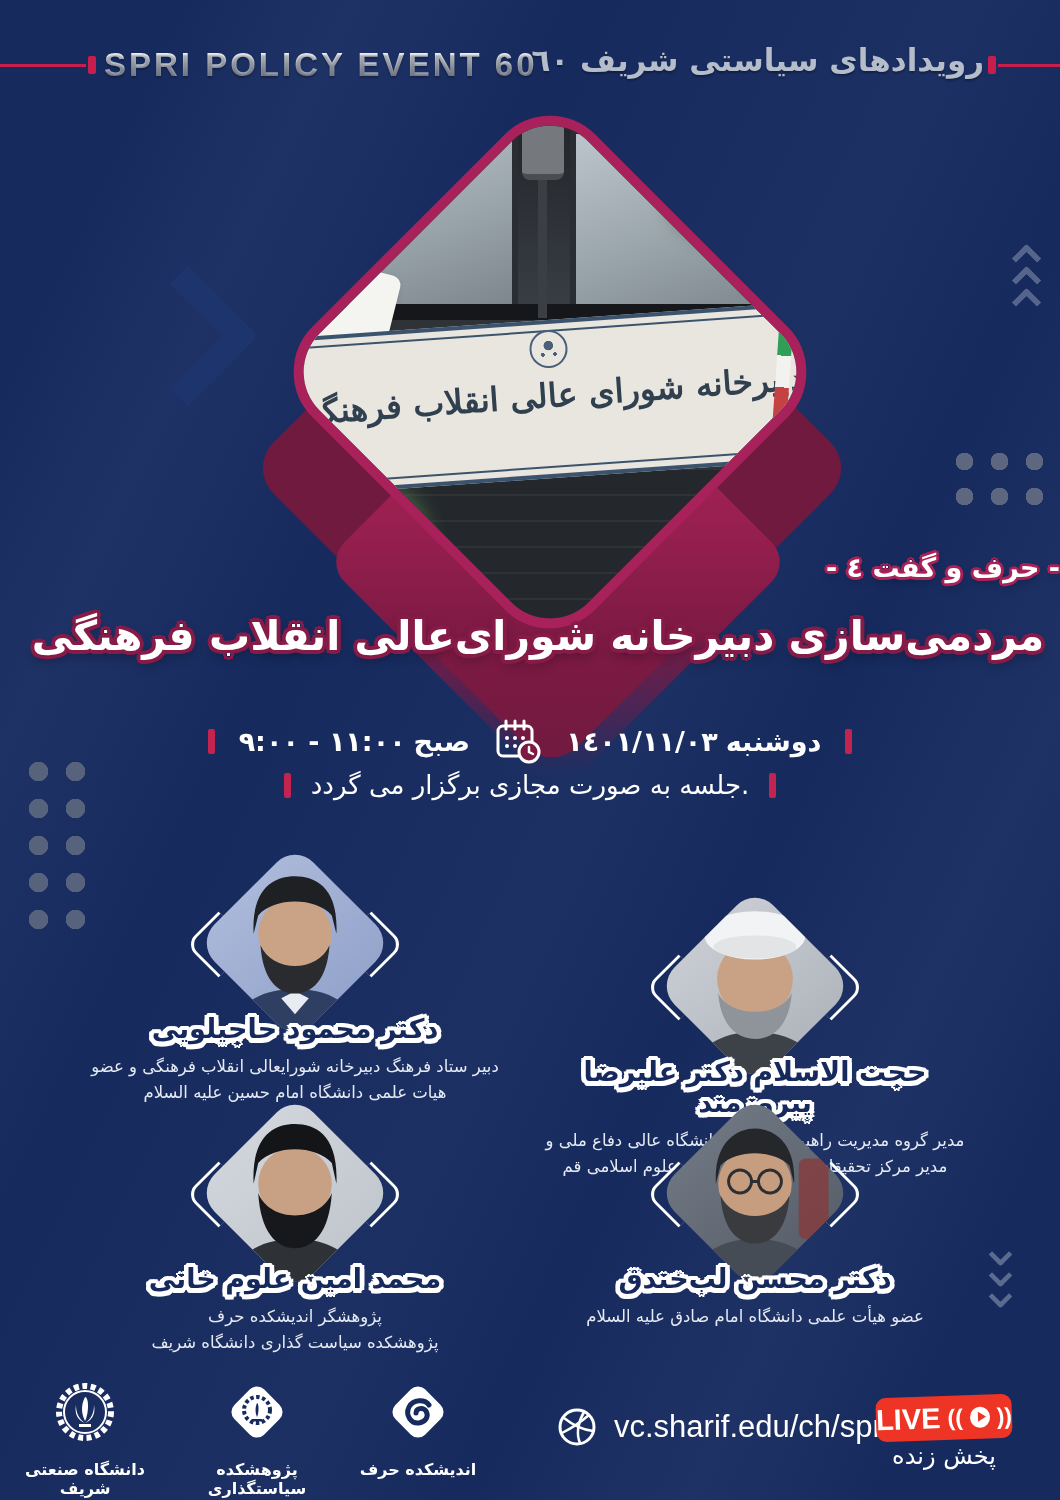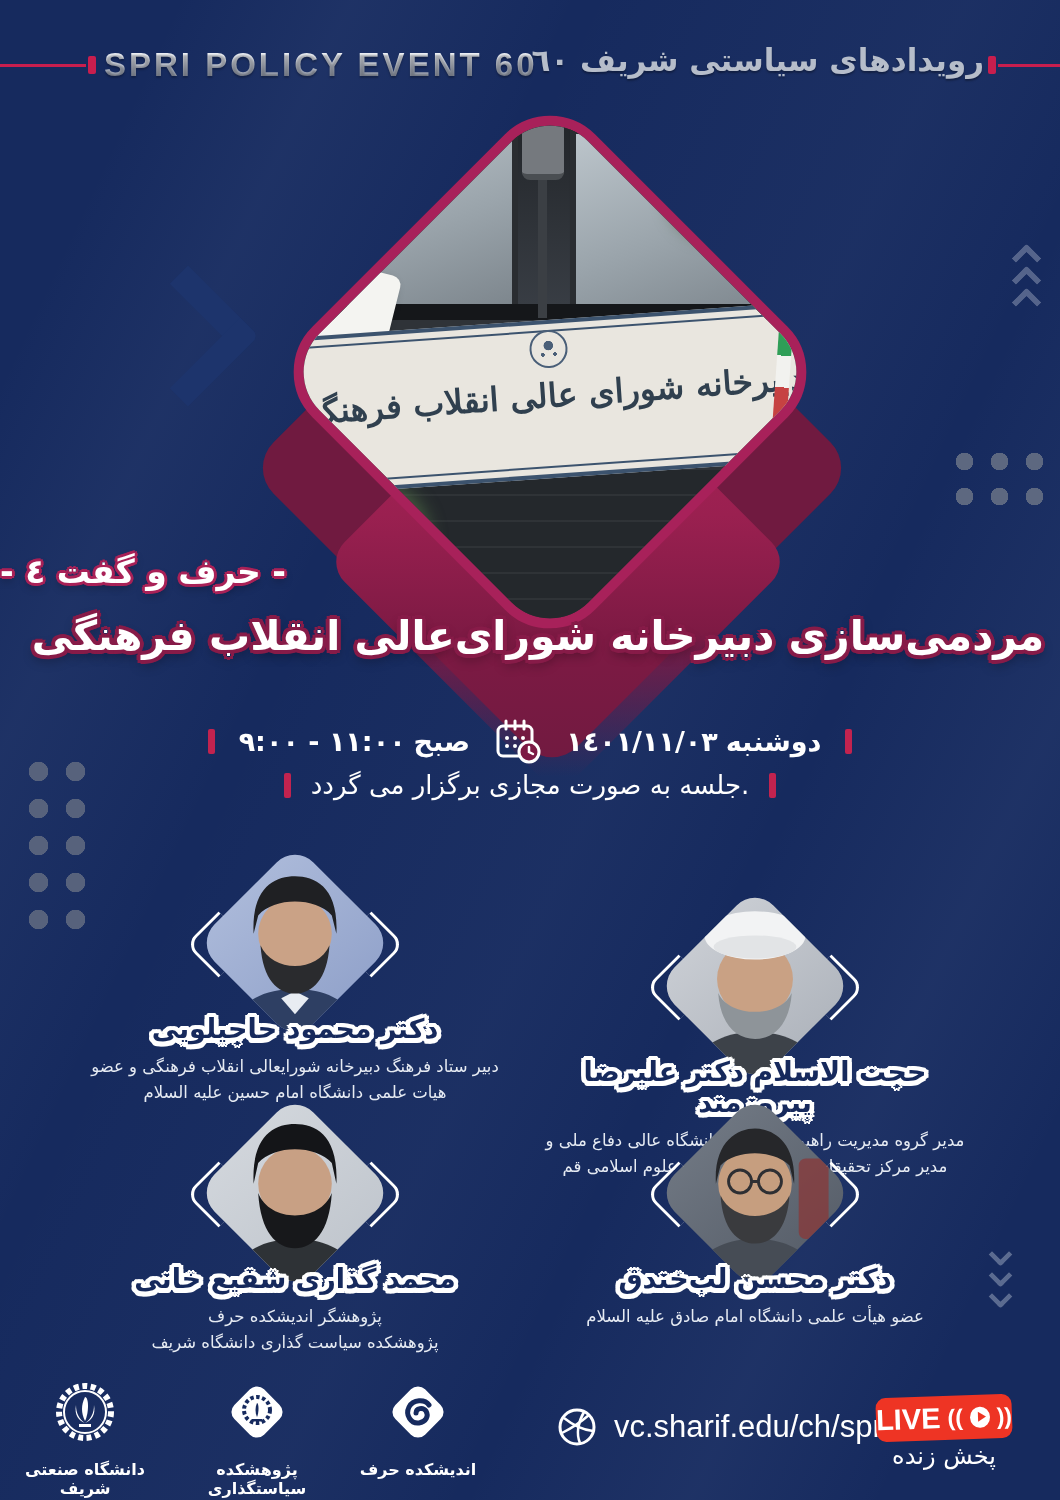--- a/index.html
+++ b/index.html
@@ -72,22 +72,22 @@
     font-family:"DejaVu Serif",serif;font-weight:700;font-size:33px;color:#30404f;}
   .ph-flag{left:52px;top:176px;width:70px;height:96px;background:#f4f4f1;border-radius:10px;
     transform:rotate(14deg);box-shadow:-4px 4px 10px rgba(0,0,0,.25);z-index:2;}
   .ph-iranflag{right:40px;top:232px;width:14px;height:96px;transform:rotate(4deg);z-index:4;
     background:linear-gradient(#2f9e57 33%,#f2f2ef 33% 66%,#c64242 66%);}
   .ph-bottom{left:0;right:0;top:378px;bottom:0;background:#24282c;
     background-image:repeating-linear-gradient(0deg,rgba(255,255,255,.05) 0 2px,transparent 2px 26px);}
   .ph-plant{left:64px;top:392px;width:96px;height:112px;background:#4d6a45;border-radius:50%;
     filter:blur(9px);opacity:.85;}
   
-  .series{left:0;right:0;top:552px;text-align:left;z-index:5;direction:rtl;
-    font-size:33px;font-weight:700;color:#fff;
+  .series{left:0;right:0;top:552px;text-align:right;z-index:5;direction:rtl;
+    font-size:27px;font-weight:700;color:#fff;
     text-shadow:3px 0 0 #a92157,-3px 0 0 #a92157,0 3px 0 #a92157,0 -3px 0 #a92157,
       2.2px 2.2px 0 #a92157,-2.2px 2.2px 0 #a92157,2.2px -2.2px 0 #a92157,-2.2px -2.2px 0 #a92157,
       0 4px 8px rgba(0,0,0,.35);}
   .title{left:0;right:0;top:612px;text-align:center;z-index:5;direction:rtl;white-space:nowrap;
     font-size:41px;font-weight:800;color:#fff;
     text-shadow:4px 0 0 #871b48,-4px 0 0 #871b48,0 4px 0 #871b48,0 -4px 0 #871b48,
       3px 3px 0 #871b48,-3px 3px 0 #871b48,3px -3px 0 #871b48,-3px -3px 0 #871b48,
       0 5px 12px rgba(0,0,0,.4);margin-left:16px;}
   
   .meta{left:0;right:0;top:718px;display:flex;justify-content:center;align-items:center;
@@ -296,21 +296,21 @@
           <path d="M28,200 C44,152 70,140 100,140 C130,140 156,152 172,200 Z" fill="#2e3236"></path>
           <circle cx="100" cy="92" r="32" fill="#c8a084"></circle>
           <path d="M64,92 C62,50 82,40 100,40 C118,40 138,50 136,92 L132,74 C118,58 82,58 68,74 Z" fill="#141518"></path>
           <path d="M68,100 C70,134 84,148 100,148 C116,148 130,134 132,100 C122,126 78,126 68,100 Z" fill="#17181b"></path>
         </svg>
       </div>
         </div>
       <div class="br br-l"></div>
       <div class="br br-r"></div>
     </div>
-    <div class="sp-name">محمد گذاری شفیع خانی</div>
+    <div class="sp-name">محمد امین علوم خانی</div>
     <div class="sp-role">پژوهشگر اندیشکده حرف
 پژوهشکده سیاست گذاری دانشگاه شریف</div>
   </div>
 
   <div class="logo-group lg0">
     <div class="logo-box">
       <svg width="66" height="66" viewBox="0 0 66 66">
         <circle cx="33" cy="33" r="26" fill="none" stroke="#fff" stroke-width="6" stroke-dasharray="5 3.5"></circle>
         <circle cx="33" cy="33" r="21" fill="none" stroke="#fff" stroke-width="2"></circle>
         <path d="M33,18 C29,26 29,34 33,42 C37,34 37,18 33,18 Z" fill="#fff"></path>

